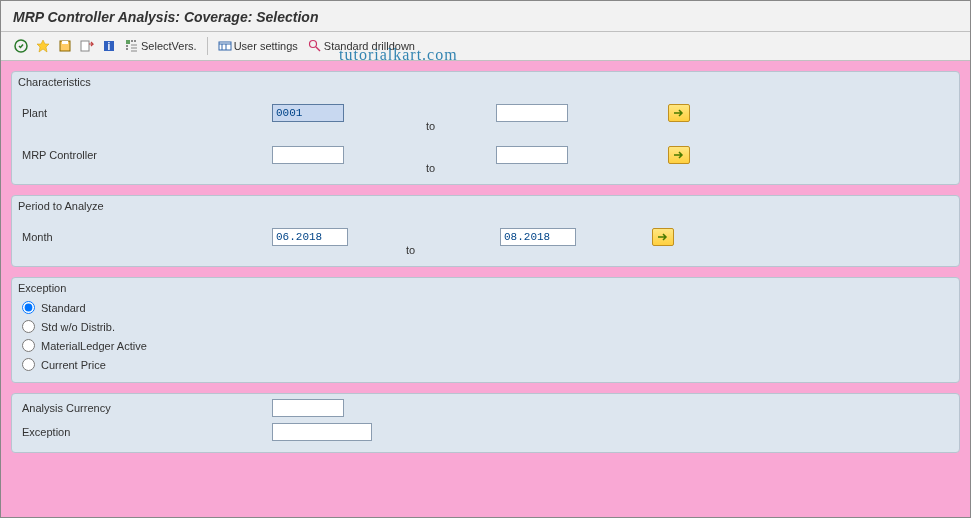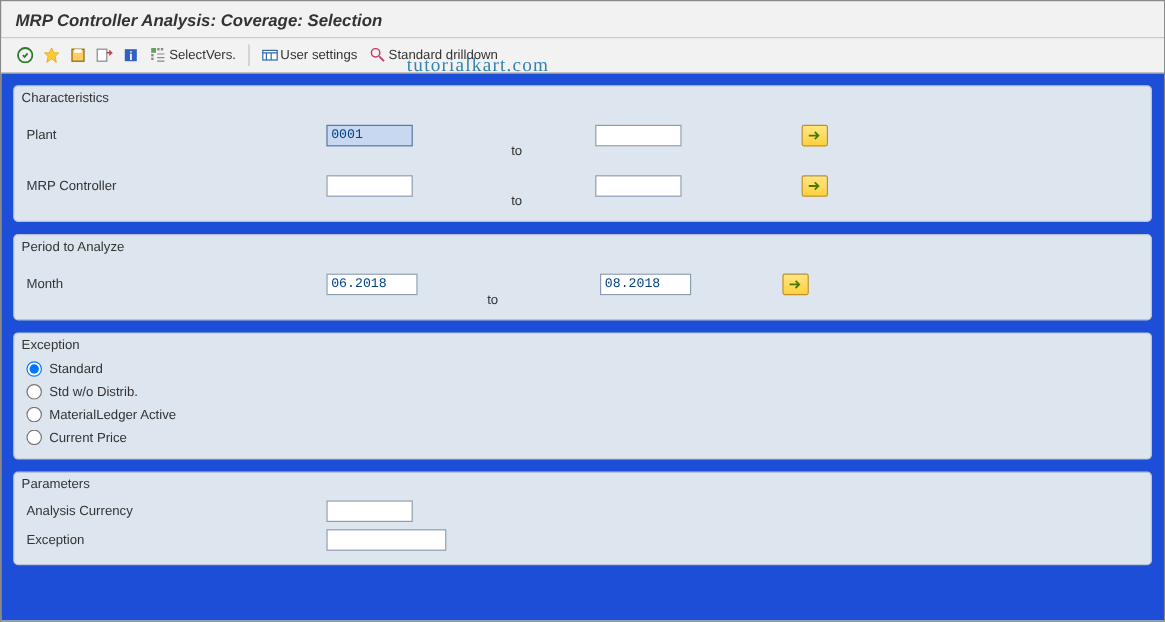--- a/index.html
+++ b/index.html
@@ -8,21 +8,21 @@
     .title-bar { padding: 8px 12px 6px 12px; border-bottom: 1px solid #c0c0c0; }
     .title-bar h1 { font-size: 14px; font-weight: bold; font-style: italic; color: #333; }
     
     .toolbar { padding: 4px 10px; display: flex; align-items: center; gap: 2px; border-bottom: 1px solid #c0c0c0; background: #f2f2f2; position: relative; }
     .tb-icon { width: 20px; height: 20px; display: inline-flex; align-items: center; justify-content: center; cursor: pointer; border: 1px solid transparent; border-radius: 2px; }
     .tb-sep { width: 1px; height: 18px; background: #c0c0c0; margin: 0 4px; }
     .tb-text { display: inline-flex; align-items: center; gap: 2px; padding: 2px 4px; cursor: pointer; color: #333; }
     
     .watermark { position: absolute; left: 338px; top: 45px; font-size: 16px; color: #0369a1; font-family: Georgia, serif; letter-spacing: 1px; pointer-events: none; opacity: 0.8; z-index: 0; }
     
-    .content { padding: 10px; background: #1d4ed8; height: calc(100% - 60px); }
+    .content { padding: 10px; background: #f9a8d4; height: calc(100% - 60px); }
     
     .group { border: 1px solid #b8c4d0; border-radius: 4px; margin-bottom: 10px; background: #dde6ef; padding: 2px 2px 8px 2px; }
     .group-title { font-size: 11px; color: #333; padding: 2px 8px 4px 4px; }
     
     .field-row { display: flex; align-items: center; padding: 2px 8px; gap: 0; min-height: 24px; }
     .field-label { width: 250px; color: #333; }
     .field-input { height: 18px; border: 1px solid #8a9cb0; background: #fff; font-family: 'Courier New', monospace; font-size: 11px; padding: 0 3px; color: #004488; }
     .field-input.selected { background: #c8d8f0; border-color: #5a7aa0; }
     .to-label { width: 152px; padding-left: 82px; color: #333; margin-top: 26px; }
     .range-btn { width: 22px; height: 18px; background: linear-gradient(#ffe680, #ffd040); border: 1px solid #c09020; border-radius: 2px; display: inline-flex; align-items: center; justify-content: center; cursor: pointer; margin-left: 100px; }
@@ -161,21 +161,20 @@
       <input type="radio" name="valuation" id="r-ml" style="">
       <label for="r-ml">MaterialLedger Active</label>
     </div>
     <div class="radio-row">
       <input type="radio" name="valuation" id="r-current" style="">
       <label for="r-current">Current Price</label>
     </div>
   </div>
 
   <div class="group">
-    <div class="group-title">Parameters</div>
     <div class="field-row">
       <span class="field-label">Analysis Currency</span>
       <input class="field-input w-small" value="" style="">
     </div>
     <div class="field-row">
       <span class="field-label">Exception</span>
       <input class="field-input w-large" value="" style="">
     </div>
   </div>
 

